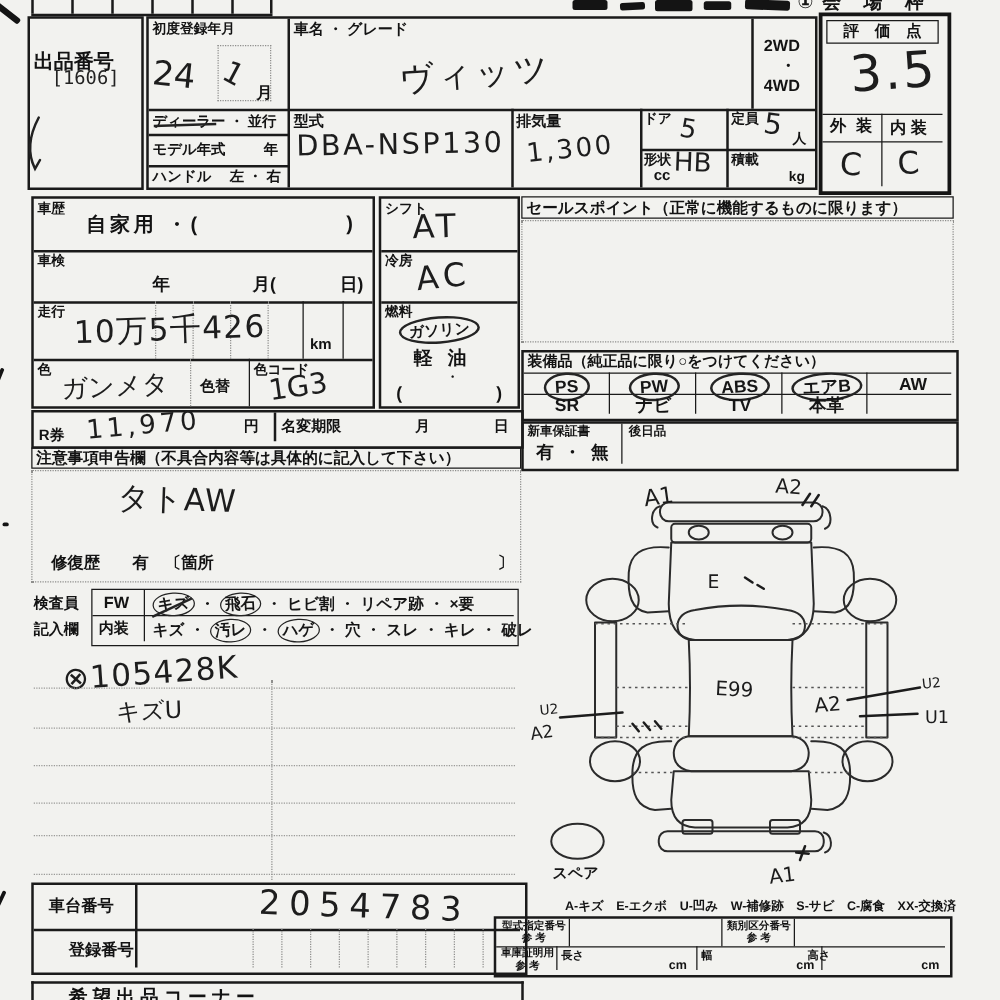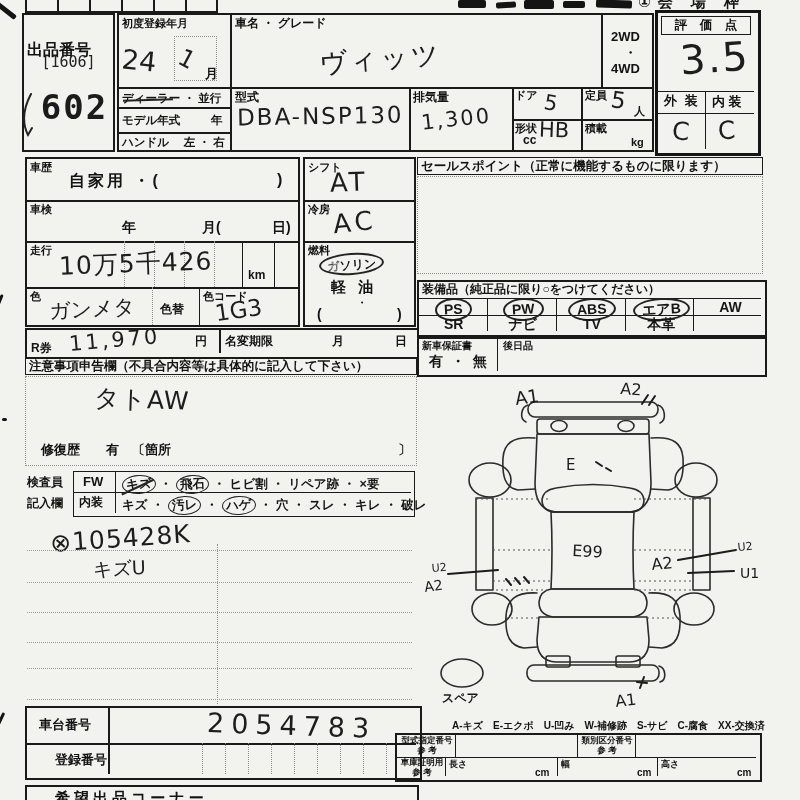--- a/index.html
+++ b/index.html
@@ -56,21 +56,20 @@
   <div class="frag" style="left:524px;top:0;width:30px;height:9px;"></div>
   <div class="frag" style="left:563px;top:1px;width:22px;height:7px;"></div>
   <div class="frag" style="left:596px;top:0;width:36px;height:8px;transform:rotate(2deg);"></div>
   <div class="ab" style="left:638px;top:0;width:150px;height:11px;overflow:hidden;">
     <div class="lb" style="position:absolute;top:-7px;left:0;font-size:15px;letter-spacing:7px;">①会 場 枠</div>
   </div>
 
   <div class="ab b2" style="left:22px;top:13px;width:89px;height:135px;">
     <div class="lb ab" style="left:3px;top:2px;font-size:16px;margin-top:24px;">出品番号</div>
     <div class="ab mono" style="left:0;top:38px;width:100%;text-align:center;font-size:15px;color:#222;">[1606]</div>
-    <div class="ab mono" style="left:6px;top:72px;width:100%;text-align:center;font-size:34px;font-weight:bold;letter-spacing:2px;color:#1b1b1b;">602</div>
     <svg class="ab" style="left:-6px;top:76px;" width="18" height="50" viewBox="0 0 18 50">
         <path d="M13,3 C5,18 4,32 10,44 L14,37" stroke="#222" stroke-width="2" fill="none" stroke-linecap="round"></path>
       </svg>
   </div>
 
   <div class="ab b2" style="left:117px;top:13px;width:533px;height:135px;">
     <div class="vline" style="left:111px;top:0;height:135px;"></div>
 
     <div class="hline" style="left:0;top:72px;width:112px;"></div>
     <div class="hline" style="left:0;top:92px;width:112px;"></div>
@@ -365,21 +364,21 @@
     <div class="vline1" style="left:160px;top:22px;height:19px;"></div>
     <div class="vline1" style="left:260px;top:22px;height:19px;"></div>
     <div class="ab" style="left:2px;top:23px;width:46px;text-align:center;">
       <div class="lb" style="font-size:8.5px;">車庫証明用</div>
       <div class="lb" style="font-size:8.5px;">参 考</div>
     </div>
     <div class="lb ab" style="left:52px;top:24px;font-size:9px;">長さ</div>
     <div class="lb ab" style="left:138px;top:32px;font-size:10px;">cm</div>
     <div class="lb ab" style="left:164px;top:24px;font-size:9px;">幅</div>
     <div class="lb ab" style="left:240px;top:32px;font-size:10px;">cm</div>
-    <div class="lb ab" style="left:264px;top:24px;font-size:9px;">高さ</div>
+    <div class="lb ab" style="left:249px;top:24px;font-size:9px;">高さ</div>
     <div class="lb ab" style="left:340px;top:32px;font-size:10px;">cm</div>
   </div>
 
   <div class="ab" style="left:25px;top:785px;width:390px;height:15px;border:2px solid #1a1a1a;border-bottom:none;overflow:hidden;">
     <div class="lb" style="font-size:15px;margin:2px 0 0 28px;letter-spacing:4px;">希望出品コーナー</div>
   </div>
 
 </div>
 
 </body></html>

